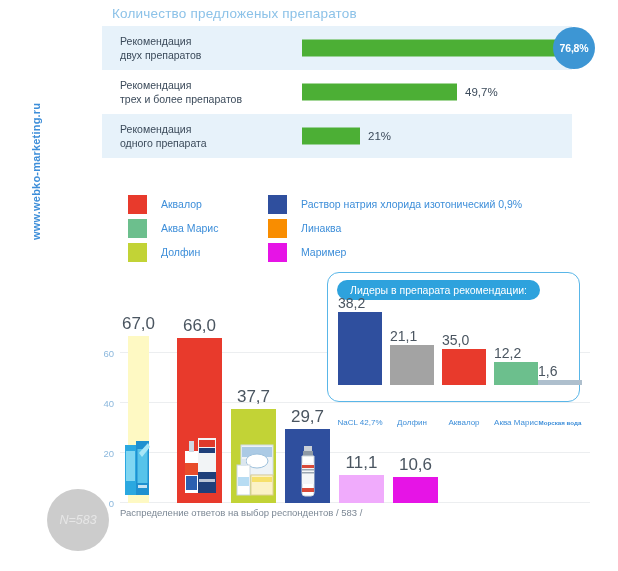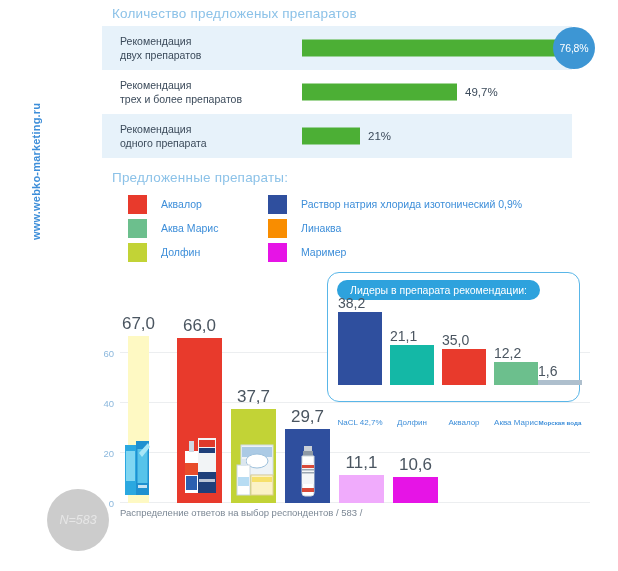--- a/index.html
+++ b/index.html
@@ -80,21 +80,21 @@
   }
   .row-badge {
     position: absolute;
     top: 50%;
     transform: translateY(-50%);
     width: 42px; height: 42px;
     border-radius: 50%;
     background: #3d96d4;
     color: #ffffff;
     font-size: 10.5px;
-    font-weight: normal;
+    font-weight: bold;
     display: flex; align-items: center; justify-content: center;
     letter-spacing: -.2px;
   }
 
   
   #legend {
     position: absolute;
     left: 128px; top: 193px;
     width: 430px;
   }
@@ -260,21 +260,20 @@
 
     <div class="row shaded">
       <div class="row-label">Рекомендация
 одного препарата</div>
       <div class="row-bar" style="width:58px"></div>
       <div class="row-val" style="left:266px">21%</div>
     </div>
 
   </div>
 
-  <div class="sec-title" id="title-legend">Предложенные препараты:</div>
 
   <div id="legend">
     <div class="legend-col" id="legend-col-left">
       <div class="legend-item">
         <span class="legend-sw" style="background:#e83a2c"></span>
         <span class="legend-text">Аквалор</span>
       </div>
       <div class="legend-item">
         <span class="legend-sw" style="background:#6cbf8d"></span>
         <span class="legend-text">Аква Марис</span>
@@ -399,21 +398,21 @@
   </div>
 
   <div id="inset">
     <div id="inset-title">Лидеры в препарата рекомендации:</div>
 
     <div id="inset-plot">
 
       <div class="ibar" style="left:6px;width:44px;height:73px;background:#2f4f9e">
         <span class="ibar-val">38,2</span>
       </div>
-      <div class="ibar" style="left:58px;width:44px;height:40px;background:#14b8a6">
+      <div class="ibar" style="left:58px;width:44px;height:40px;background:#a3a3a3">
         <span class="ibar-val">21,1</span>
       </div>
       <div class="ibar" style="left:110px;width:44px;height:36px;background:#e83a2c">
         <span class="ibar-val">35,0</span>
       </div>
       <div class="ibar" style="left:162px;width:44px;height:23px;background:#6cbf8d">
         <span class="ibar-val">12,2</span>
       </div>
       <div class="ibar" style="left:206px;width:44px;height:5px;background:#aebfcd">
         <span class="ibar-val">1,6</span>

